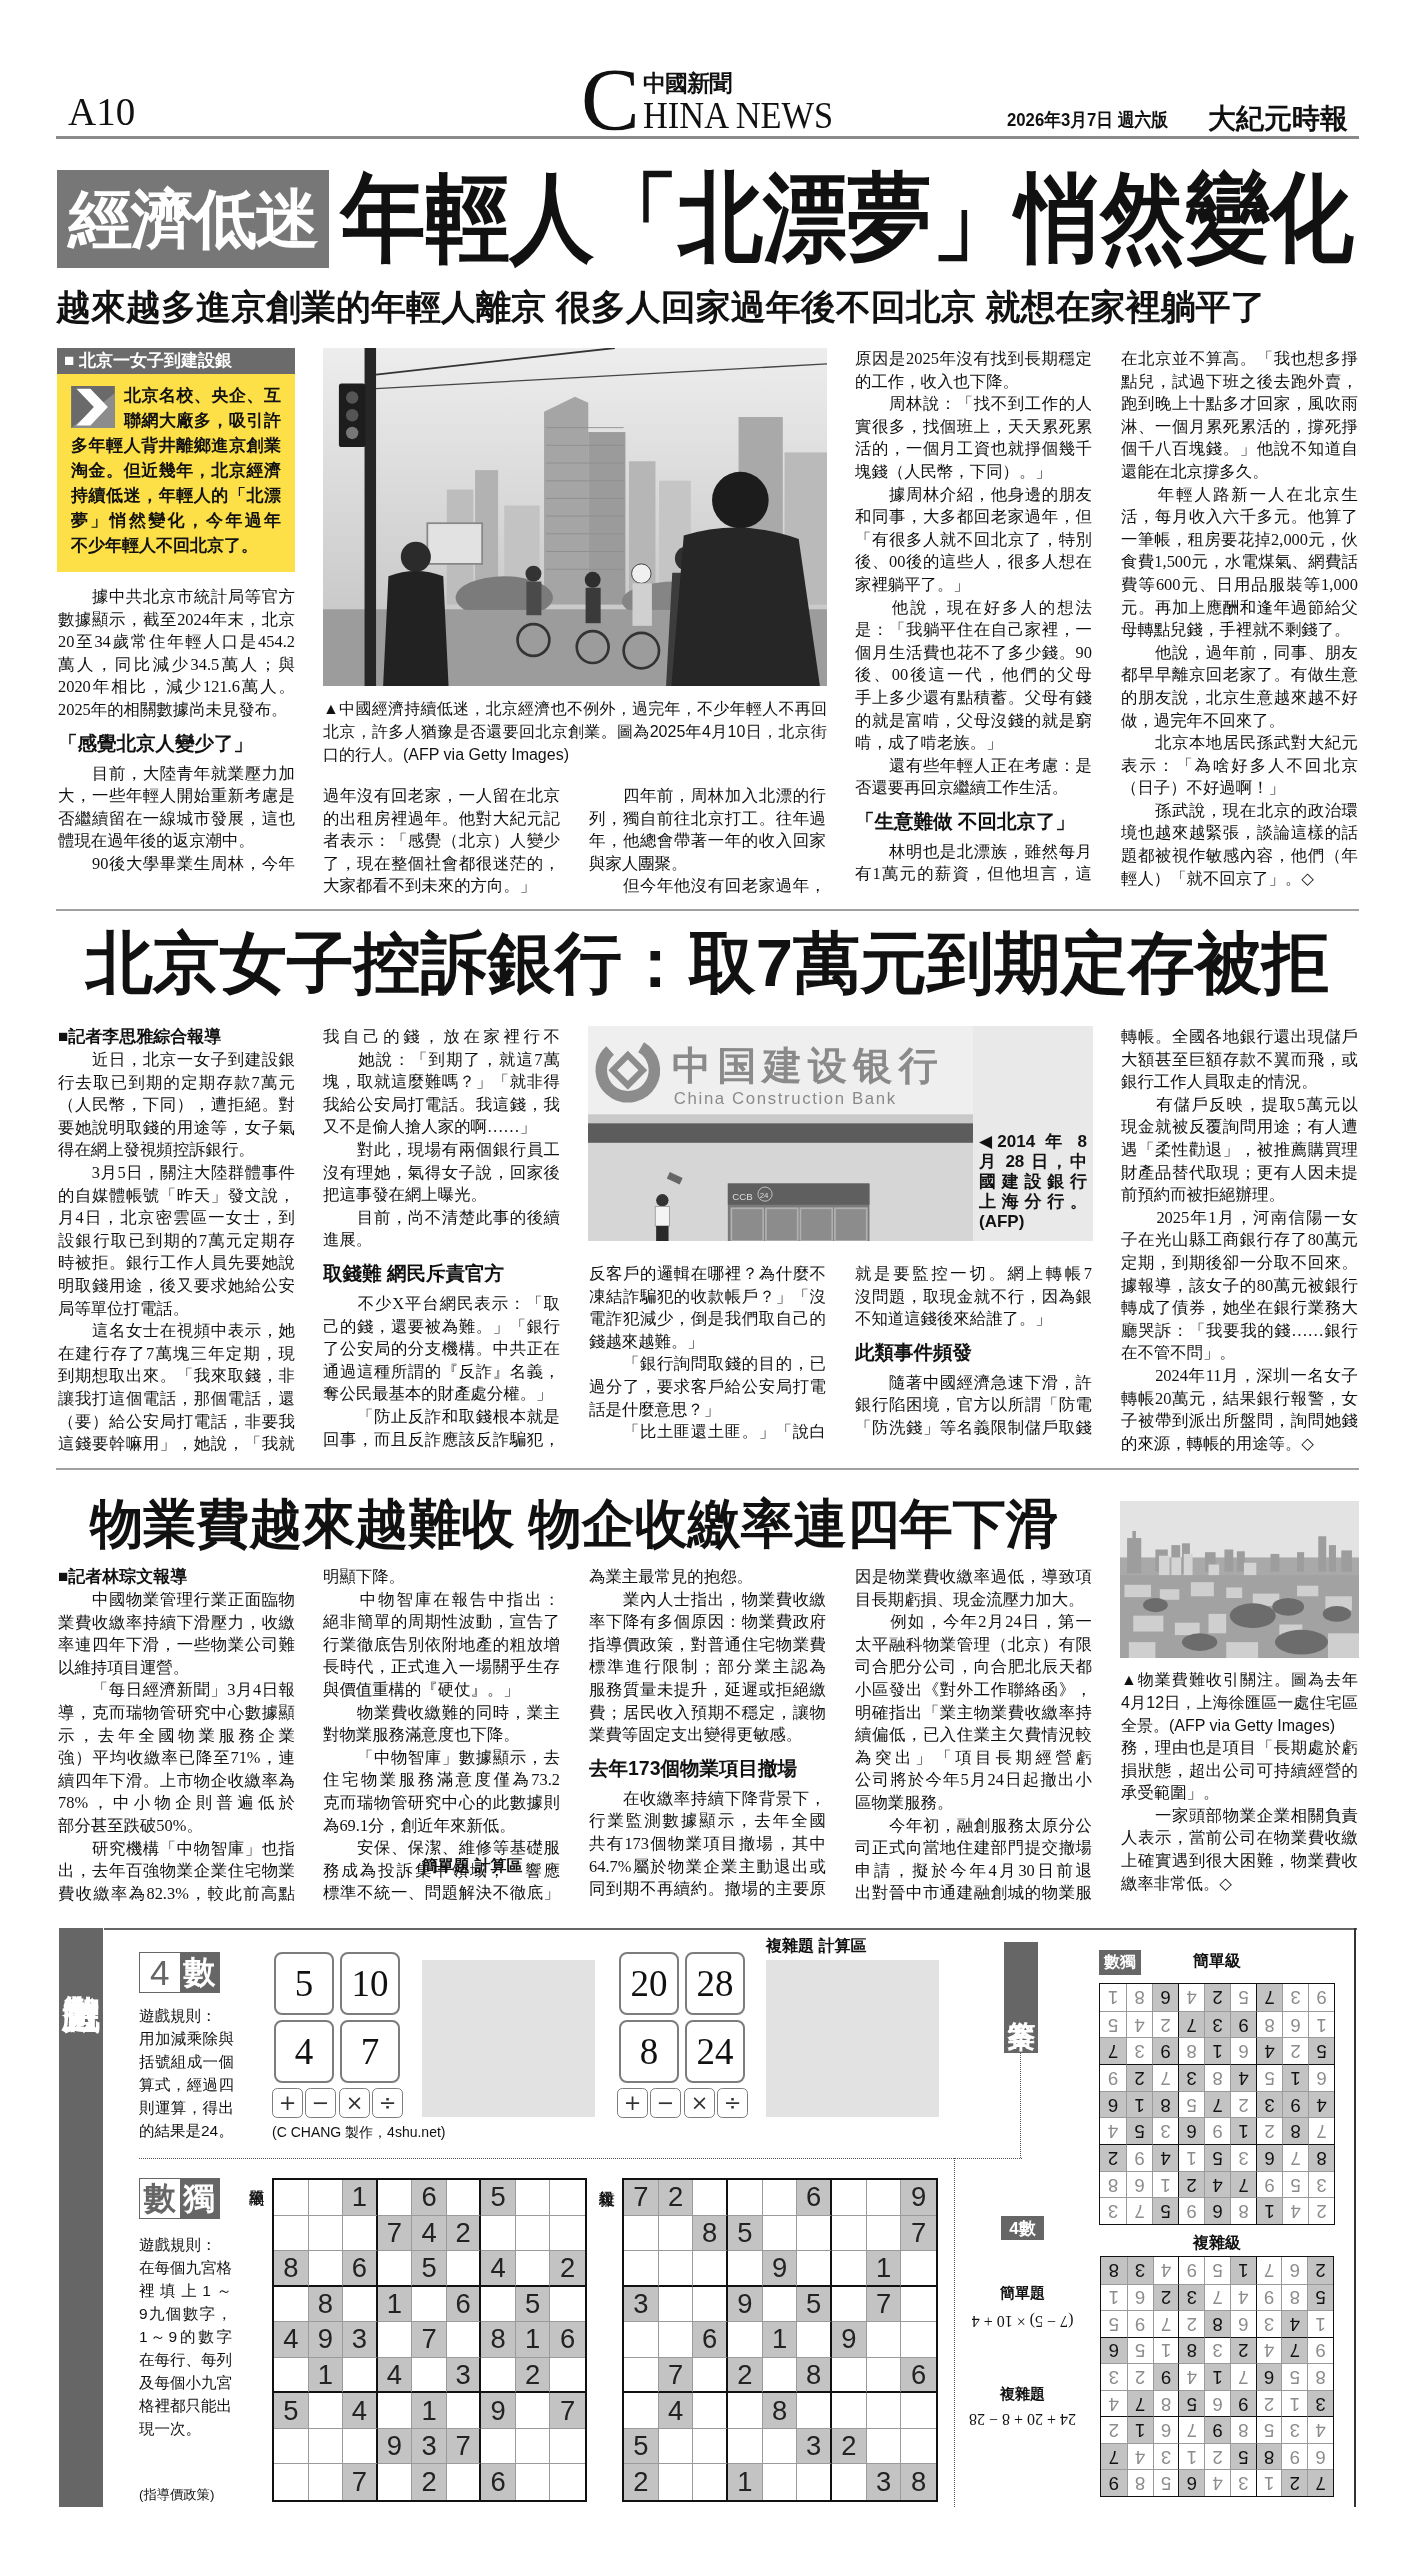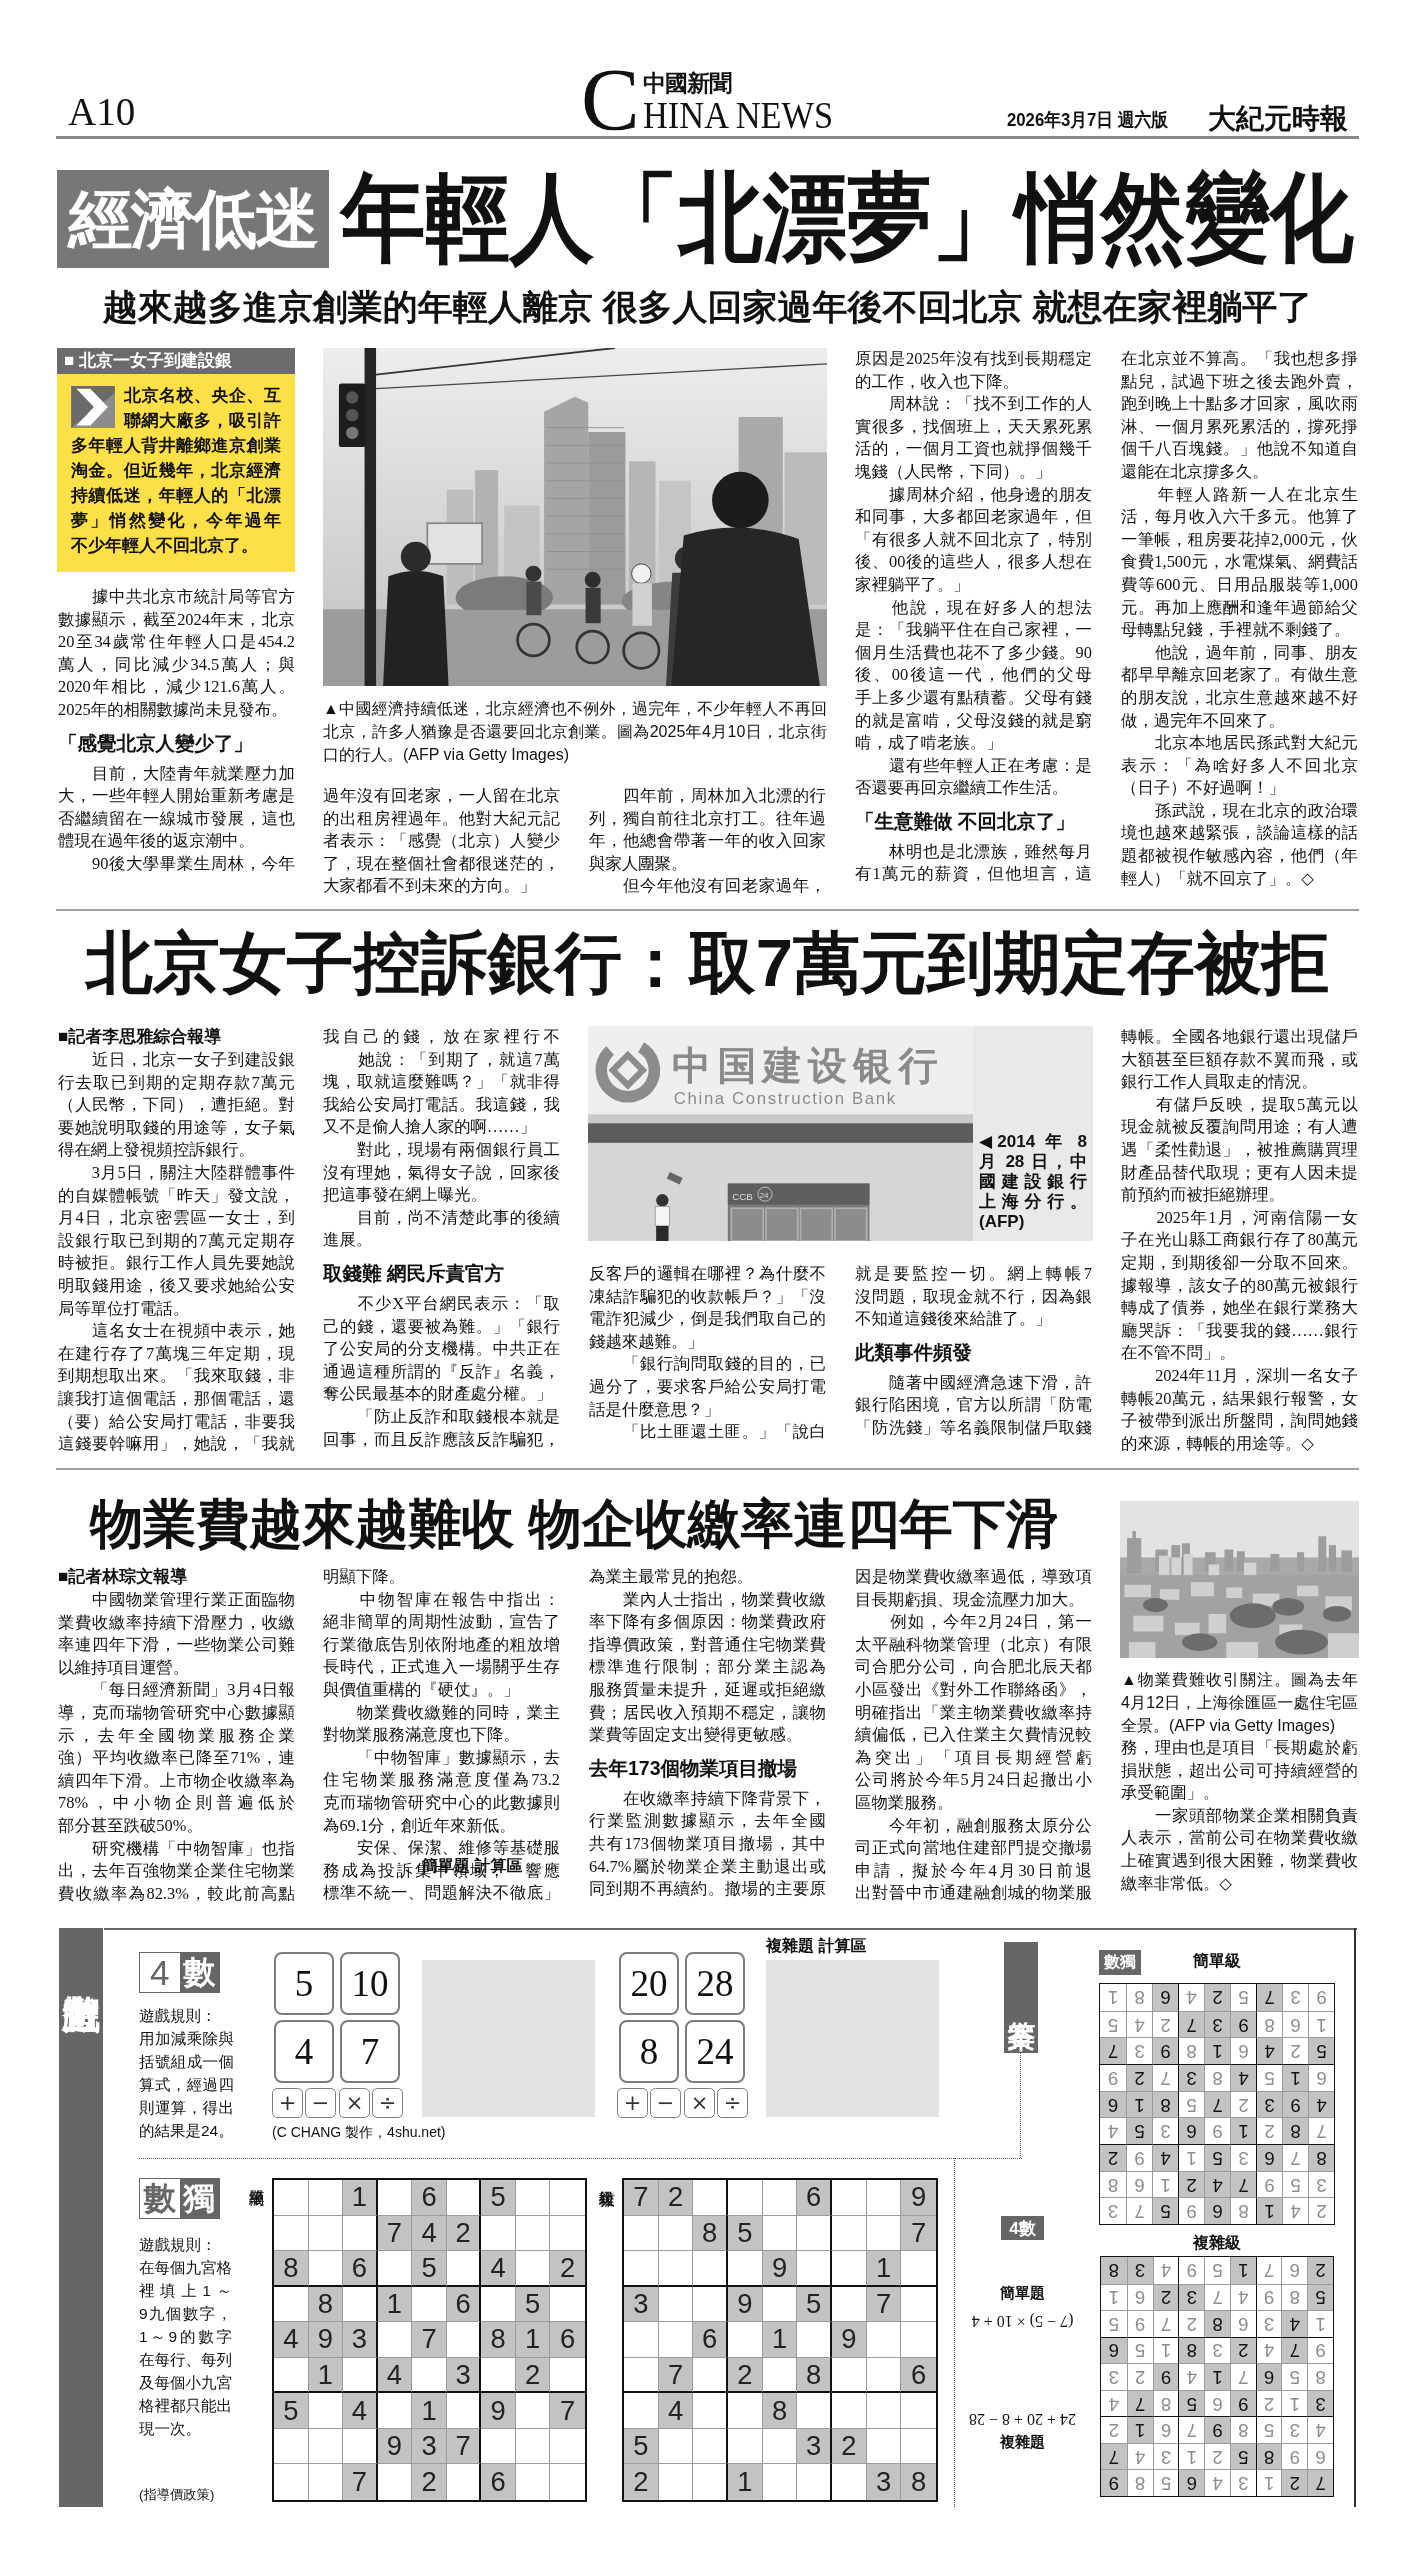--- a/index.html
+++ b/index.html
@@ -14,21 +14,21 @@
 #logo-c{left:581px;top:56px;font-size:88px;line-height:88px;}
 #logo-cn{left:643px;top:71px;font-size:23px;line-height:25px;font-weight:bold;letter-spacing:-0.9px;}
 #logo-en{left:643px;top:97px;font-size:37px;line-height:37px;transform:scaleX(.93);transform-origin:left top;white-space:nowrap;}
 #issue-date{left:1007px;top:111px;font-size:18.6px;line-height:18.6px;font-weight:bold;white-space:nowrap;transform:scaleX(.9);transform-origin:left top;}
 #paper-name{left:1208px;top:104px;font-size:28px;line-height:30px;font-weight:bold;white-space:nowrap;}
 
 
 #kicker{left:57px;top:170px;width:272px;height:98px;background:#777;color:#fff;font-size:64px;line-height:98px;text-align:center;font-weight:bold;letter-spacing:-1.8px;white-space:nowrap;overflow:hidden;}
 #headline1{left:341px;top:165px;width:1017px;height:106px;font-size:97px;line-height:106px;font-weight:900;white-space:nowrap;}
 #headline1 span{display:inline-block;transform:scaleX(.87);transform-origin:left center;}
-#subheadline1{left:56px;top:286px;width:1303px;height:42px;font-size:35px;line-height:42px;font-weight:bold;text-align:center;white-space:nowrap;}
+#subheadline1{left:56px;top:286px;width:1303px;height:42px;font-size:35px;line-height:42px;font-weight:bold;white-space:nowrap;}
 
 
 .col{position:absolute;width:237px;}
 .body .ln{font-size:16.4px;height:22.6px;line-height:22.6px;overflow:hidden;text-align:justify;text-align-last:justify;}
 .ln.end{text-align-last:left !important;}
 .subhead{font-family:"Liberation Sans","DejaVu Sans",sans-serif;font-weight:bold;font-size:19.5px;height:41px;line-height:42px;white-space:nowrap;overflow:hidden;}
 .byline{font-family:"Liberation Sans","DejaVu Sans",sans-serif;font-weight:bold;font-size:17px;height:22.6px;line-height:22.6px;white-space:nowrap;}
 .cap .ln{font-family:"Liberation Sans","DejaVu Sans",sans-serif;font-size:16px;height:23px;line-height:23px;overflow:hidden;text-align:justify;text-align-last:justify;}
 .cap2 .ln{font-family:"Liberation Sans","DejaVu Sans",sans-serif;font-weight:bold;font-size:17px;height:20px;line-height:20px;overflow:hidden;text-align:justify;text-align-last:justify;}
 
@@ -909,17 +909,17 @@
       <div class="cell lr">5</div>
       <div class="cell br lr">9</div>
       <div class="cell lr">4</div>
       <div class="cell given lr">3</div>
       <div class="cell given lc lr">8</div>
     </div>
 
   <div class="tab" style="left:1001px;top:2216px;width:43px;height:24px;font-size:17px;">4數</div>
   <div class="small-text" style="left:989px;top:2284px;width:67px;text-align:center;font-size:15px;font-weight:bold;">簡單題</div>
   <div class="ans-text" style="left:957px;top:2312px;width:131px;">(7 − 5) × 10 + 4</div>
-  <div class="small-text" style="left:989px;top:2385px;width:67px;text-align:center;font-size:15px;font-weight:bold;margin-top:48px;">複雜題</div>
+  <div class="small-text" style="left:989px;top:2385px;width:67px;text-align:center;font-size:15px;font-weight:bold;">複雜題</div>
   <div class="ans-text" style="left:957px;top:2410px;width:131px;">24 + 20 + 8 − 28</div>
 
 </div>
 
 
 </body></html>

